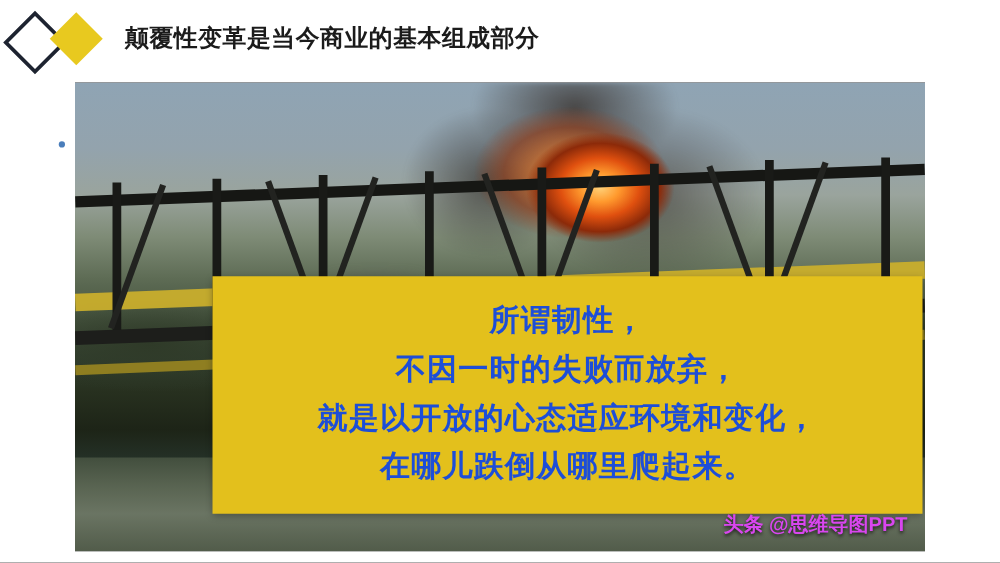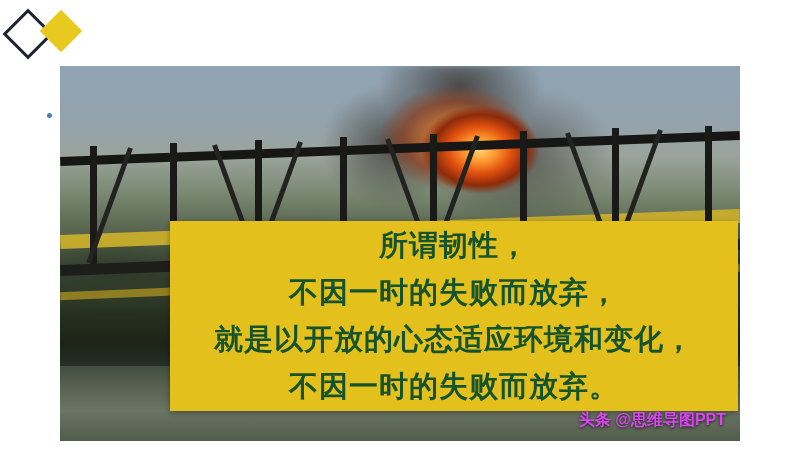--- a/index.html
+++ b/index.html
@@ -95,41 +95,42 @@
   .pier{position:absolute;background:#4a4a46;opacity:.9;}
 
   
   .quote-card{
     position:absolute;left:110px;top:155px;width:568px;height:190px;
     background:#e3c01c;
     box-shadow:0 2px 6px rgba(0,0,0,.35);
     display:flex;flex-direction:column;align-items:center;justify-content:center;
   }
   .quote-line{
-    color:#14532d;font-size:29px;font-weight:bold;line-height:1.62;
+    color:#1d4ed8;font-size:24px;font-weight:bold;line-height:1.62;
     letter-spacing:1px;white-space:nowrap;text-align:right;
   }
 
   
   .watermark{
     position:absolute;right:14px;bottom:10px;
     color:#d946ef;font-size:16px;font-weight:bold;
     text-shadow:0 1px 3px rgba(0,0,0,.75);white-space:nowrap;
   }
 </style>
 </head>
 <body>
 
 <div class="slide">
 
   <div class="header">
     <div class="diamonds">
       <div class="dia dia-outline"></div>
       <div class="dia dia-filled"></div>
     </div>
+    <div class="header-title">颠覆性变革是当今商业的基本组成部分</div>
   </div>
 
   <div class="dot dot-a"></div>
   <div class="dot dot-b"></div>
 
   <div class="photo">
     <div class="sky"></div>
     <div class="treeline"></div>
     <div class="water"></div>
     <div class="water-shine"></div>
@@ -162,19 +163,19 @@
       <div class="beam diag" style="left:598px;top:4px;height:126px;transform:rotate(20deg);"></div>
 
       <div class="pier" style="left:182px;top:136px;width:26px;height:112px;"></div>
       <div class="pier" style="left:540px;top:130px;width:24px;height:110px;"></div>
     </div>
 
     <div class="quote-card">
       <div class="quote-line">所谓韧性，</div>
       <div class="quote-line">不因一时的失败而放弃，</div>
       <div class="quote-line">就是以开放的心态适应环境和变化，</div>
-      <div class="quote-line">不因一时的失败而放弃。</div>
+      <div class="quote-line">在哪儿跌倒从哪里爬起来。</div>
     </div>
 
     <div class="watermark">头条 @思维导图PPT</div>
   </div>
 
 </div>
 
 </body></html>

